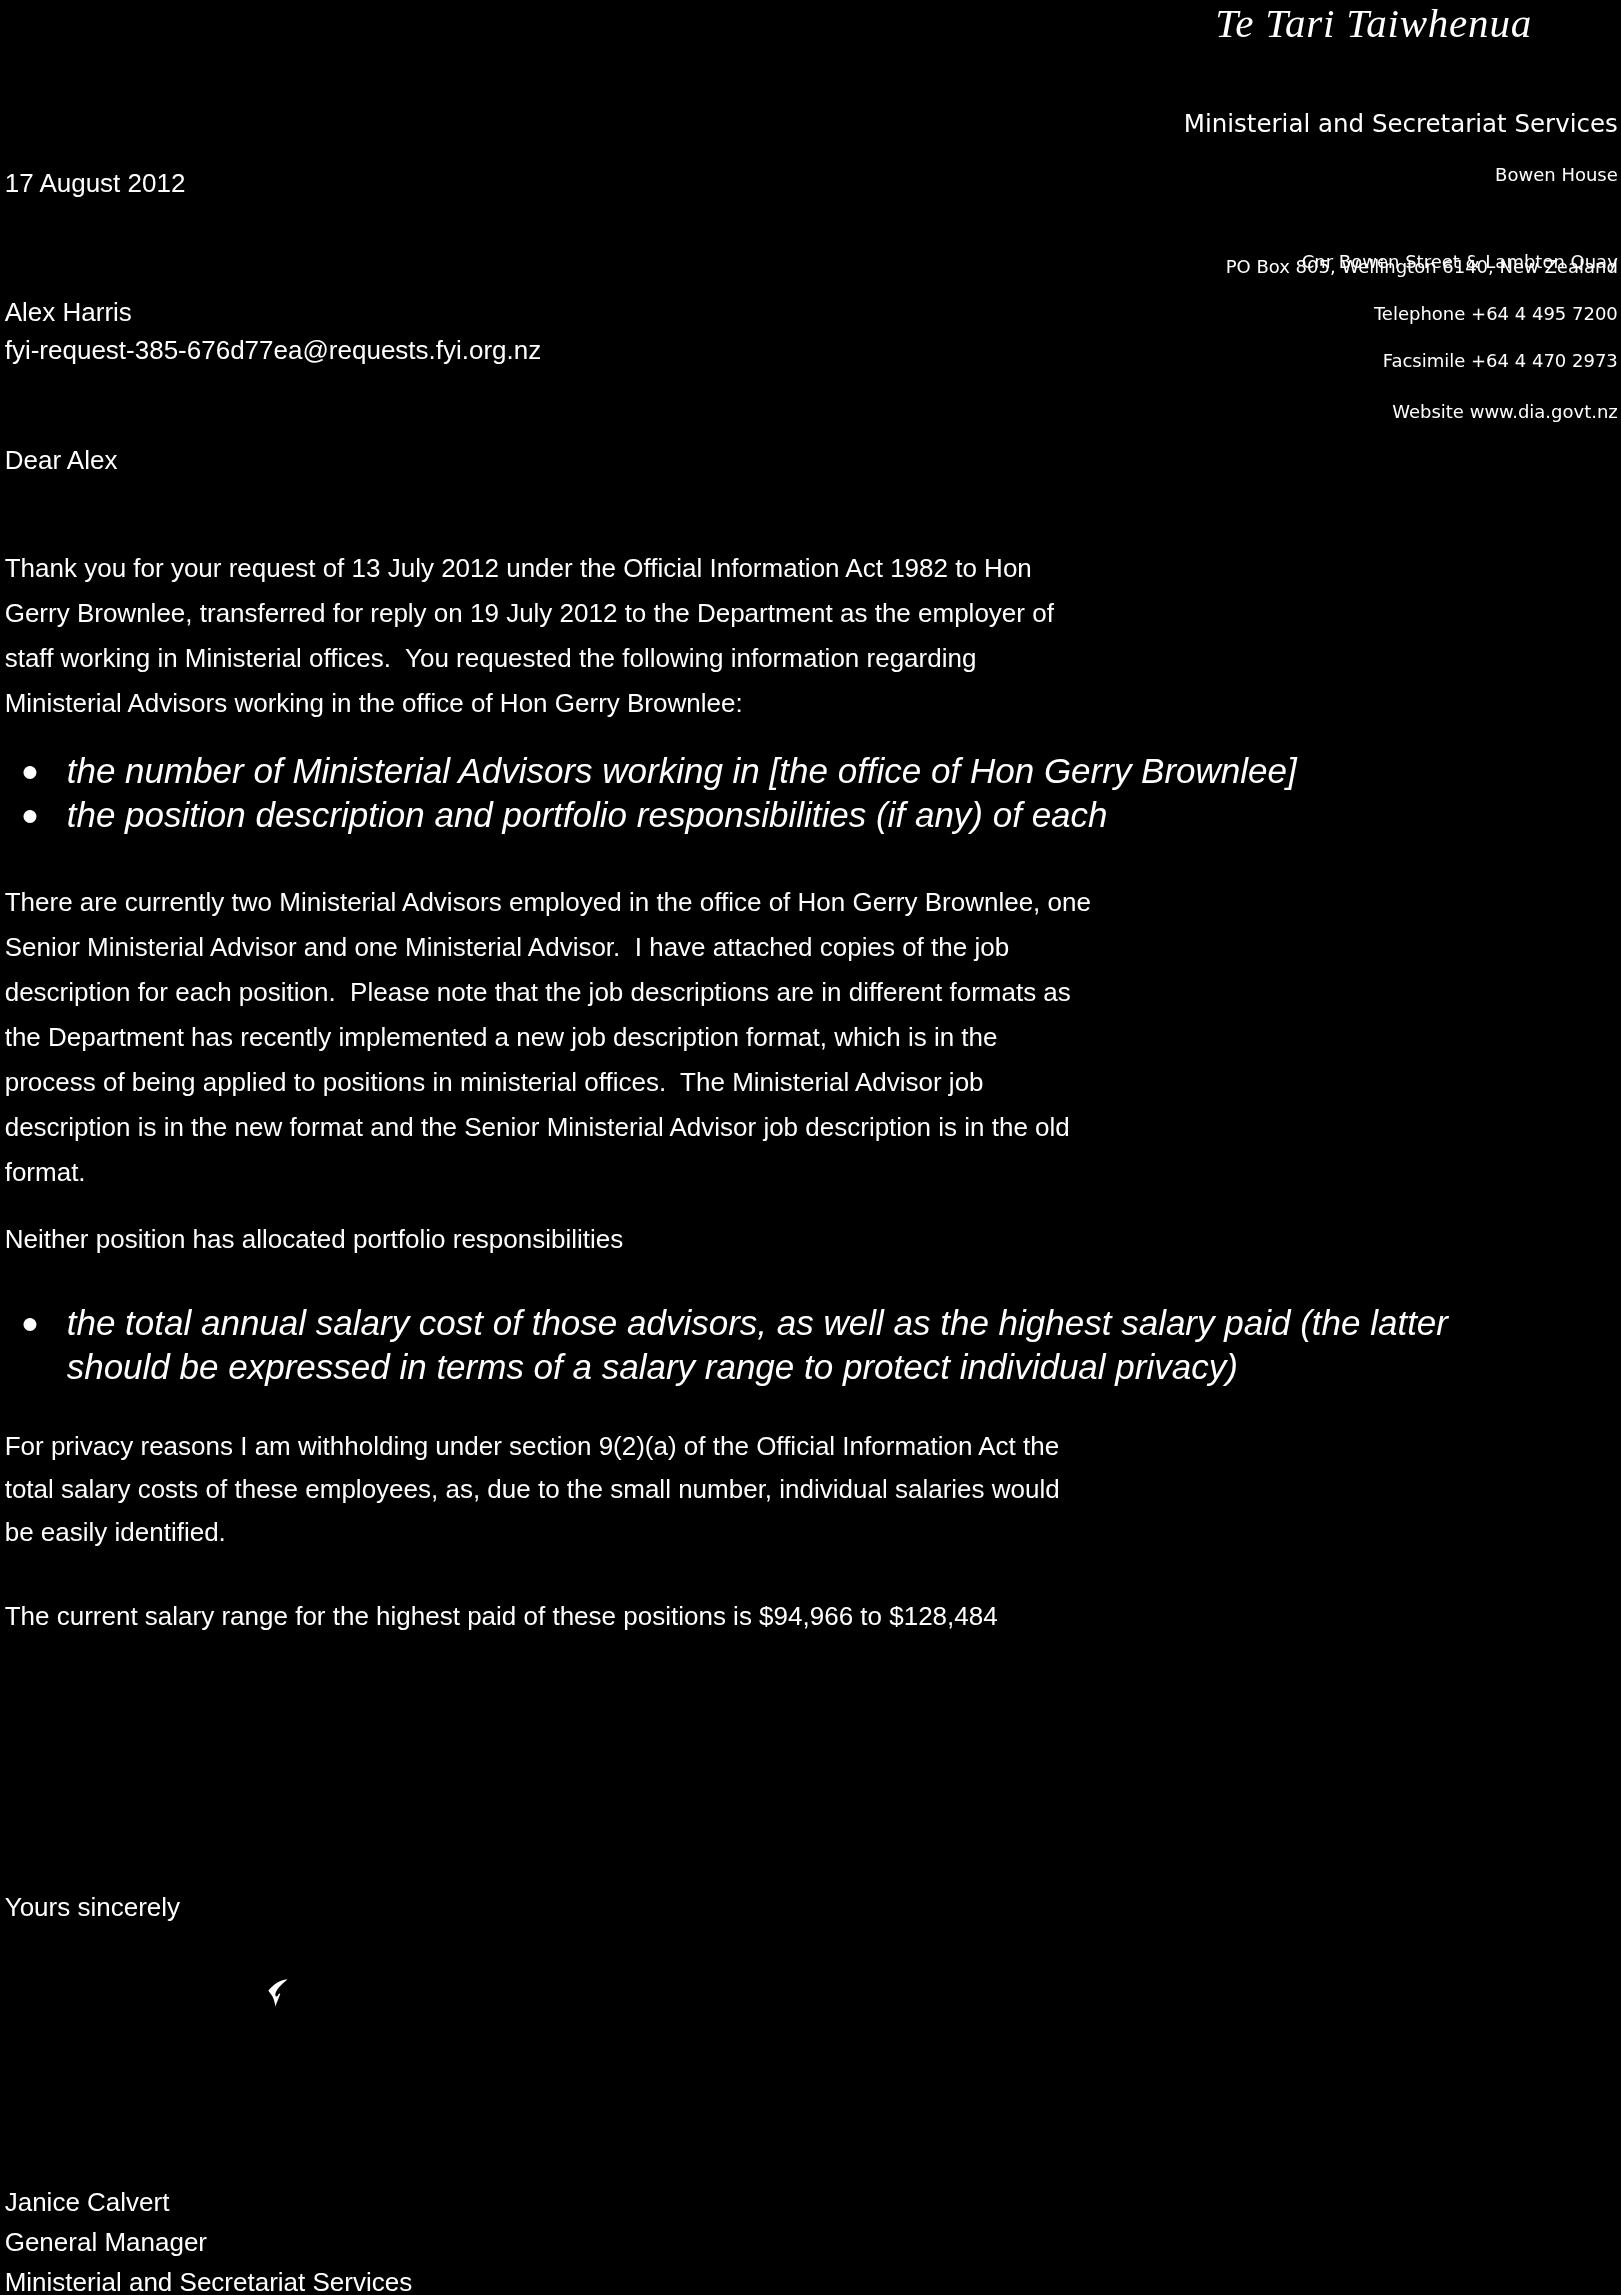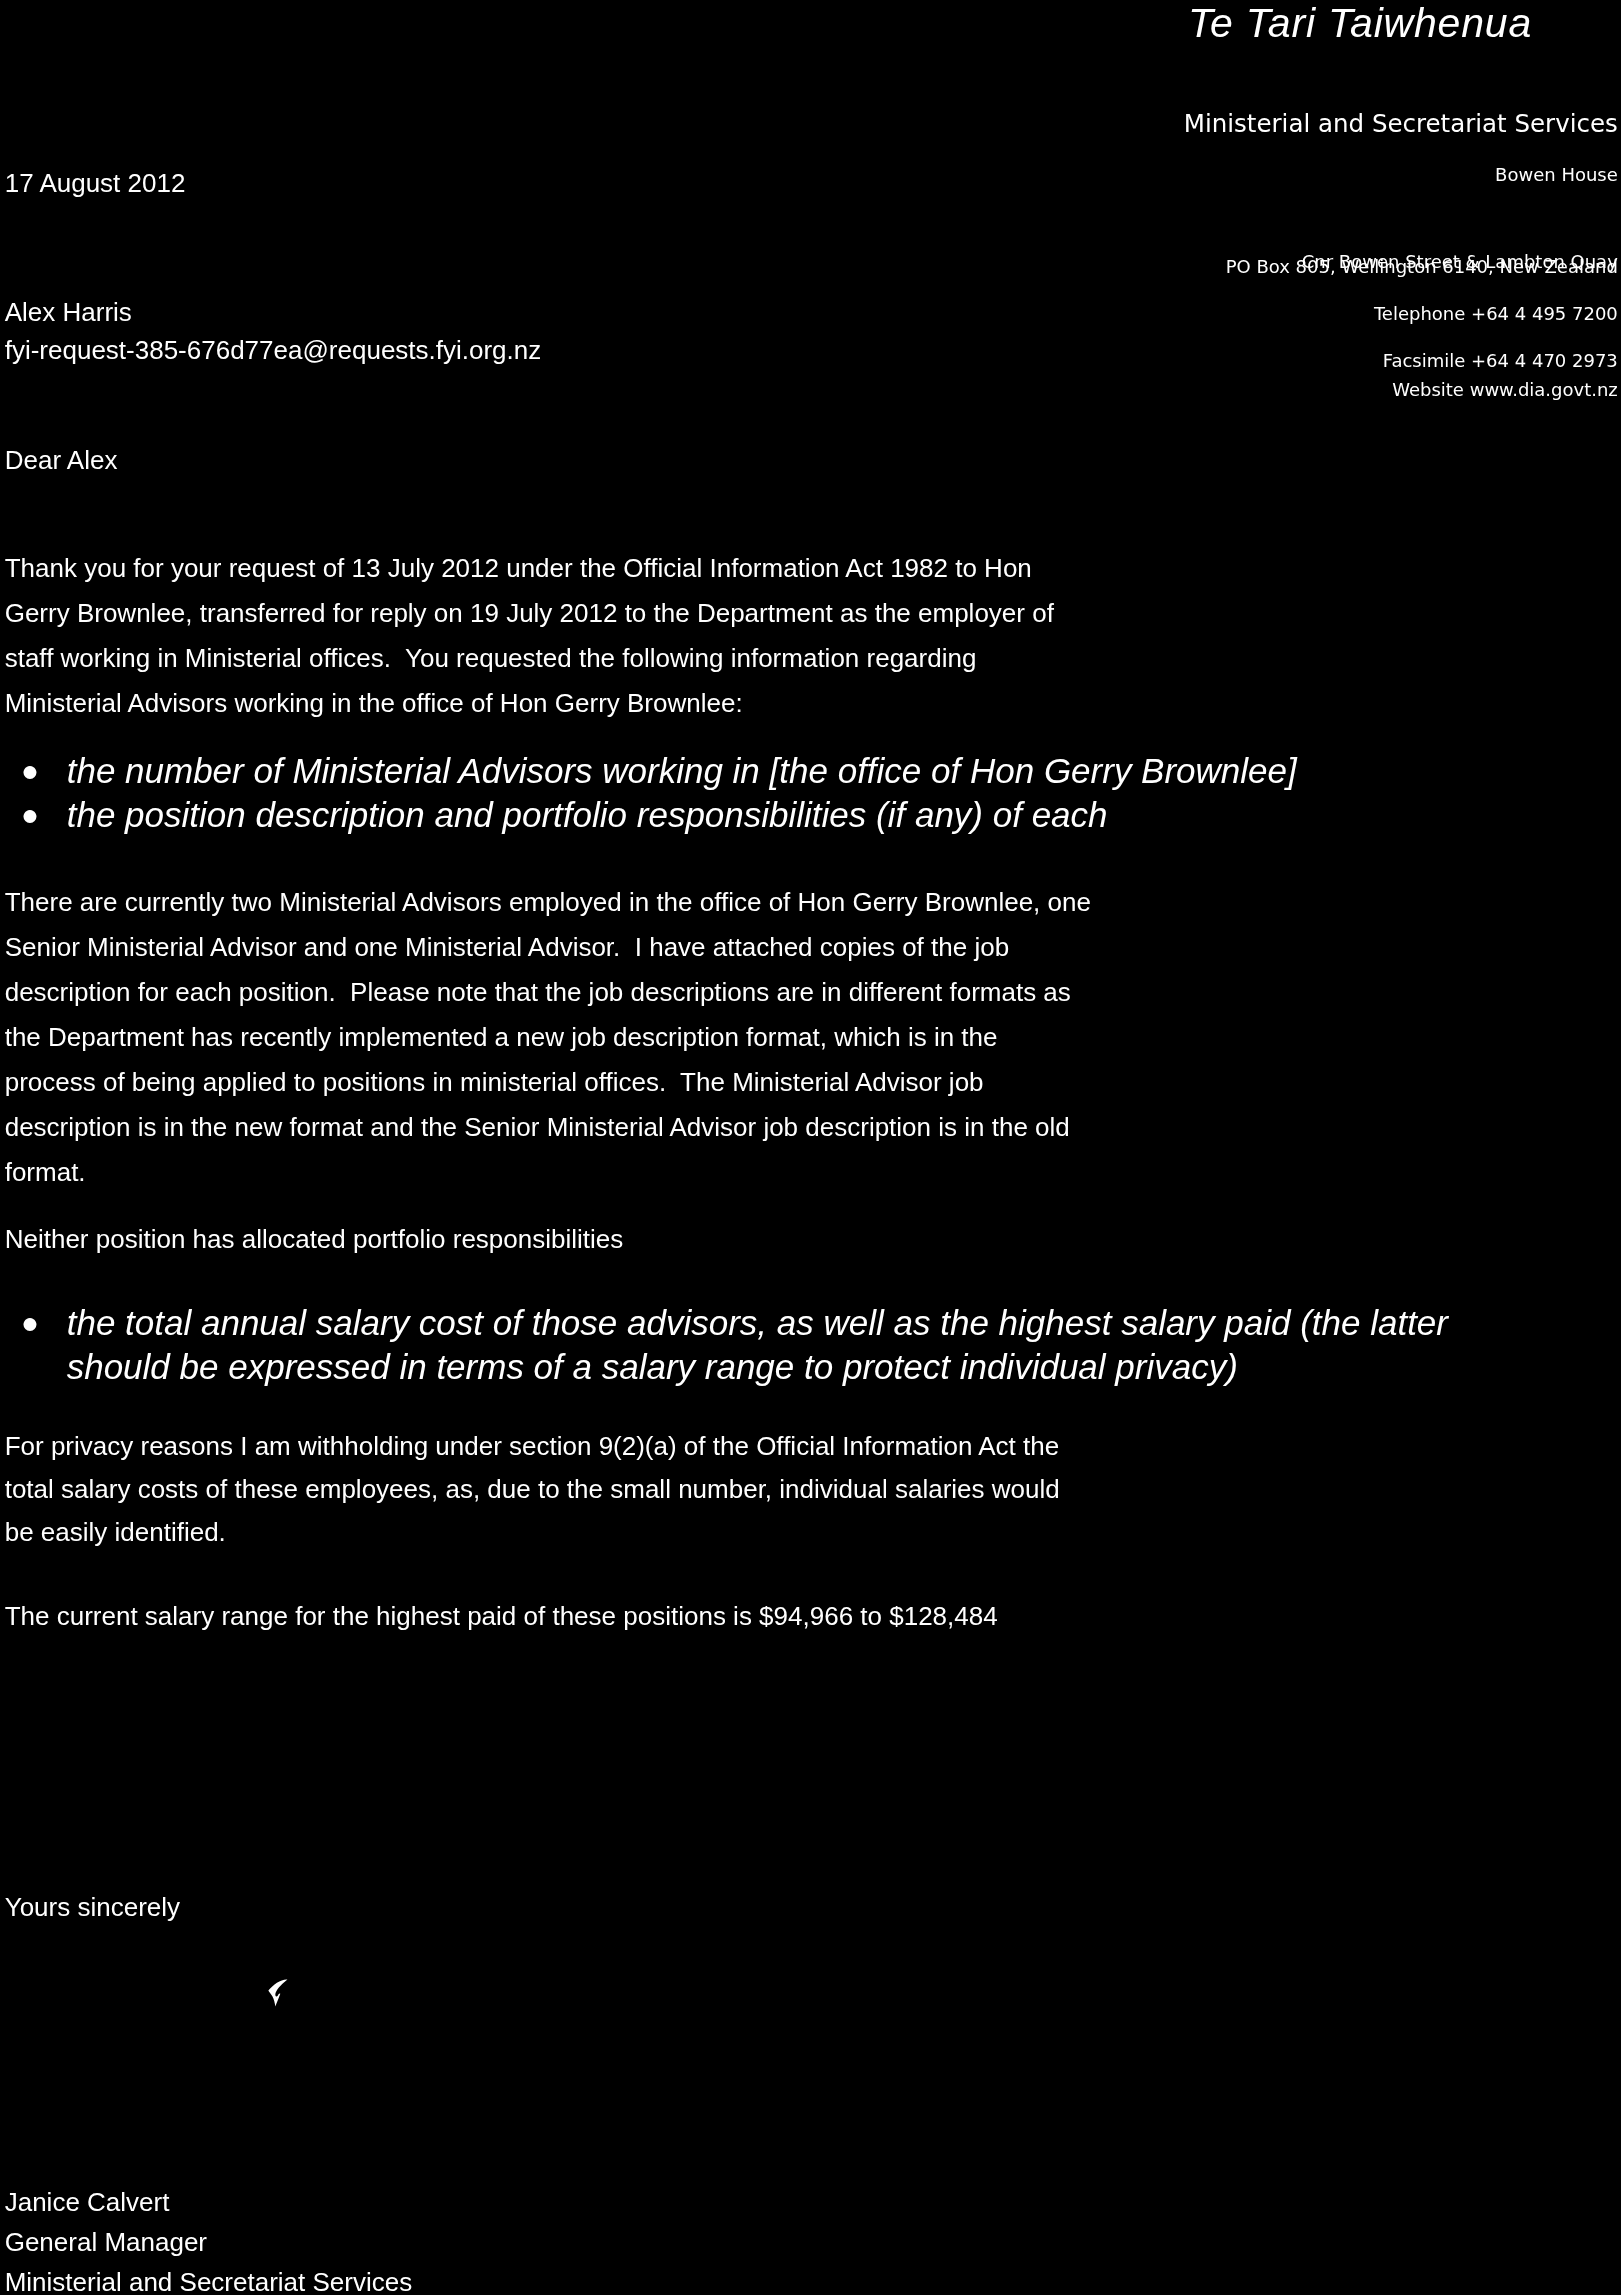--- a/index.html
+++ b/index.html
@@ -5,21 +5,21 @@
   html,body{margin:0;padding:0;background:#000;}
   #page{
     position:relative;width:1621px;height:2295px;overflow:hidden;
     background:#000;color:#fff;
     font-family:"Liberation Sans",sans-serif;
     -webkit-font-smoothing:antialiased;
   }
   .abs{position:absolute;}
   .rt{right:3.2px;text-align:right;white-space:pre;}
   .org-title{
-    font-family:Liberation Sans, sans-serif;font-style:italic;
+    font-family:Liberation Serif, serif;font-style:italic;
     font-size:41px;line-height:47px;letter-spacing:0.8px;
   }
   .dept{font-family:"DejaVu Sans",sans-serif;font-size:24.5px;line-height:30px;}
   .addr{font-family:"DejaVu Sans",sans-serif;font-size:18px;line-height:28.5px;}
   .body-block{left:4.7px;font-size:26px;line-height:45px;white-space:pre;}
   .lh48{line-height:38px;}
   .lh50{line-height:40px;}
   .lh53{line-height:42px;}
   .lh54{line-height:43px;}
   .lh55{line-height:44px;}
@@ -36,21 +36,21 @@
 
   <div class="abs org-title" style="top:0px;right:89px;">Te Tari Taiwhenua</div>
 
   <div class="abs rt dept" style="top:109px;">Ministerial and Secretariat Services</div>
 
   <div class="abs rt addr" style="top:161px;">Bowen House</div>
   <div class="abs rt addr" style="top:207px;margin-top:41px;">Cnr Bowen Street &amp; Lambton Quay</div>
   <div class="abs rt addr" style="top:253px;">PO Box 805, Wellington 6140, New Zealand</div>
   <div class="abs rt addr" style="top:300px;">Telephone +64 4 495 7200</div>
   <div class="abs rt addr" style="top:347px;">Facsimile +64 4 470 2973</div>
-  <div class="abs rt addr" style="top:376px;">Website www.dia.govt.nz</div>
+  <div class="abs rt addr" style="top:398px;">Website www.dia.govt.nz</div>
 
   <div class="abs body-block" style="top:161px;">17 August 2012</div>
 
   <div class="abs body-block lh48" style="top:293px;">Alex Harris
 fyi-request-385-676d77ea@requests.fyi.org.nz</div>
 
   <div class="abs body-block" style="top:438px;">Dear Alex</div>
 
   <div class="abs body-block" style="top:546px;">Thank you for your request of 13 July 2012 under the Official Information Act 1982 to Hon
 Gerry Brownlee, transferred for reply on 19 July 2012 to the Department as the employer of

